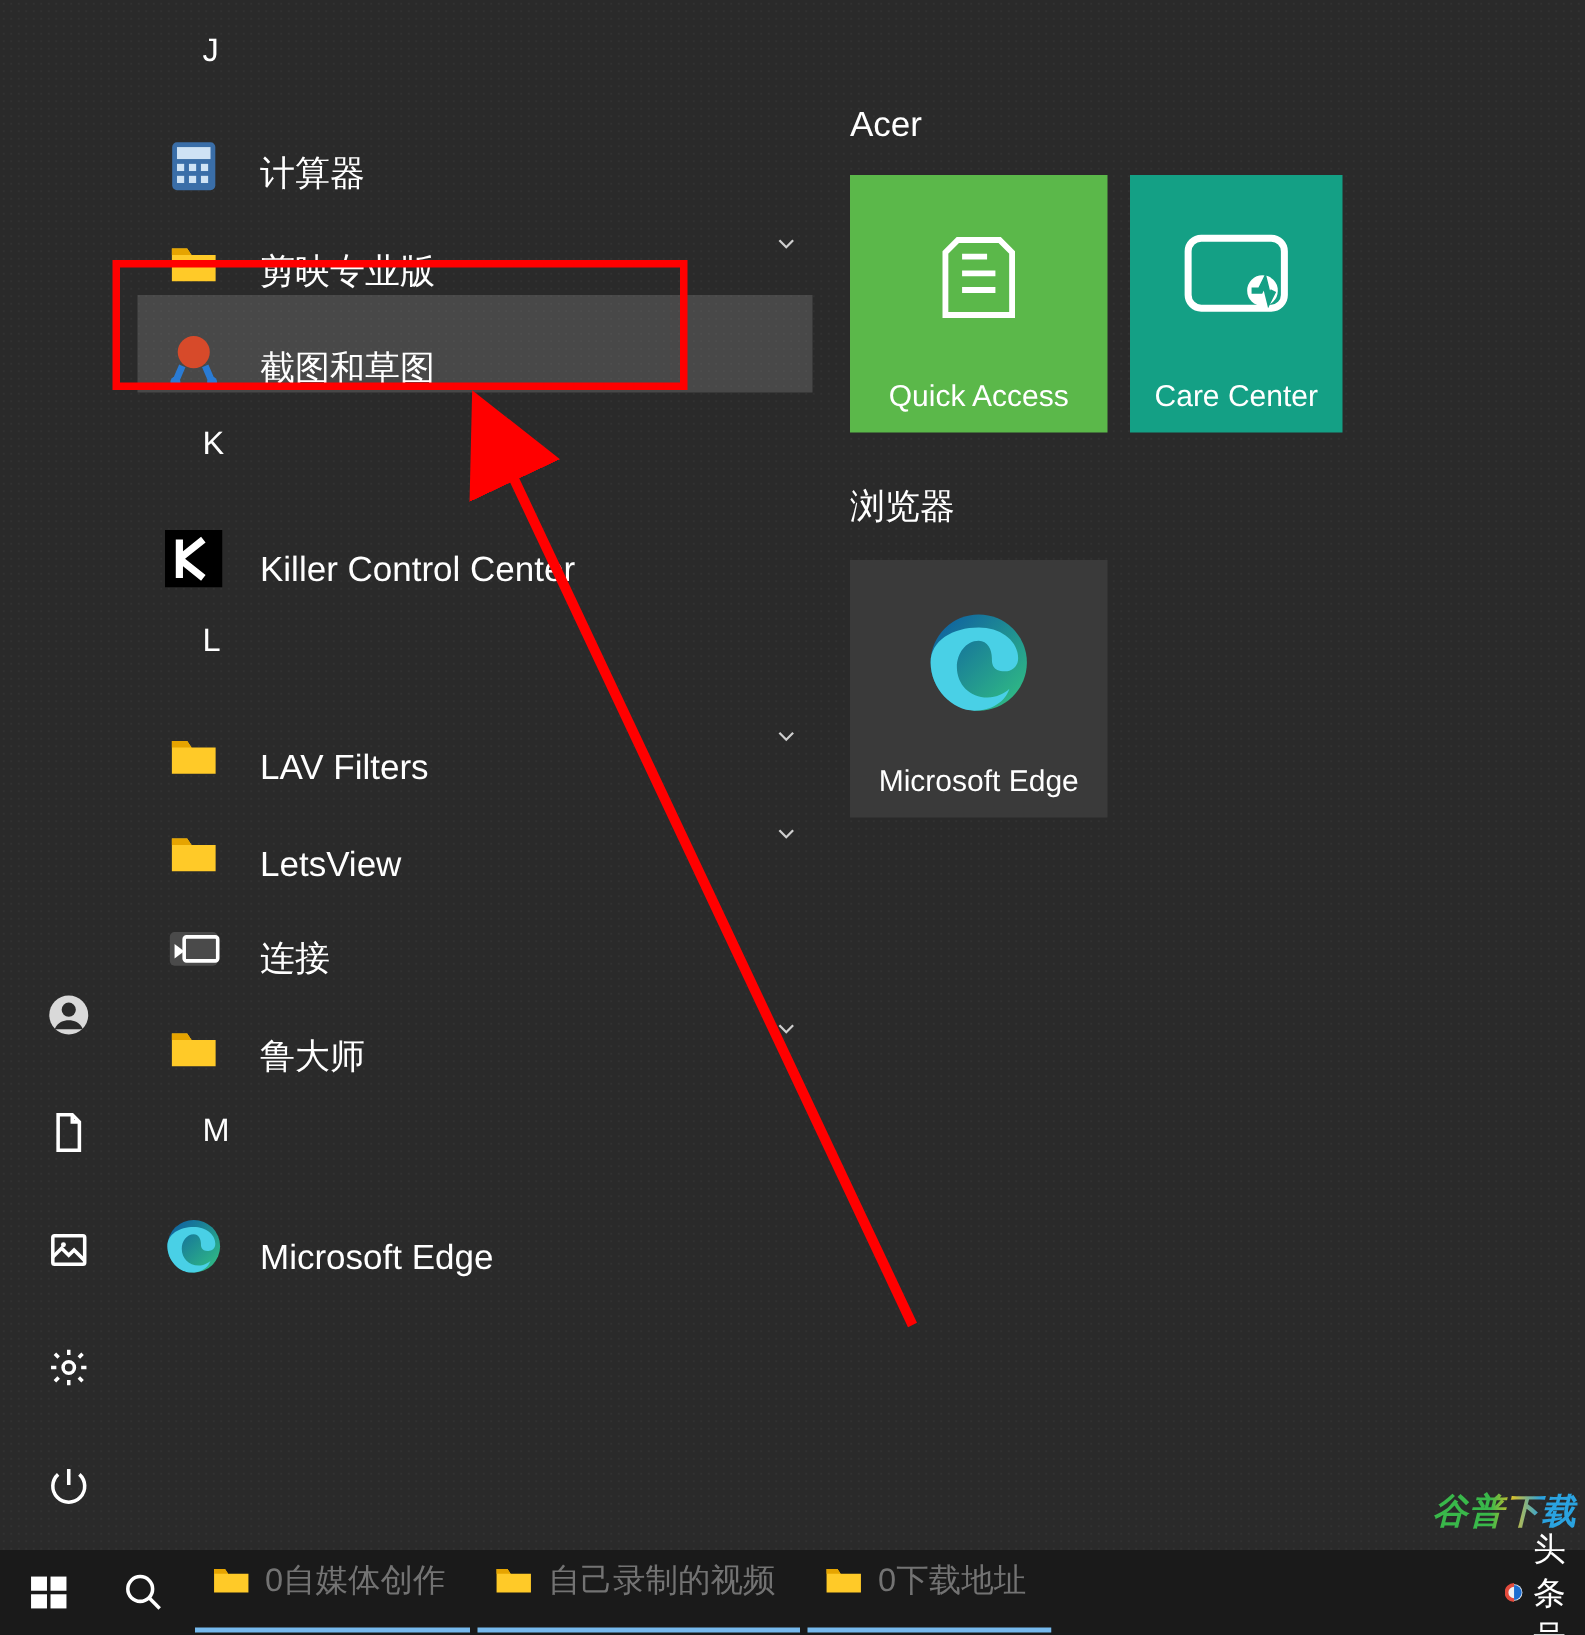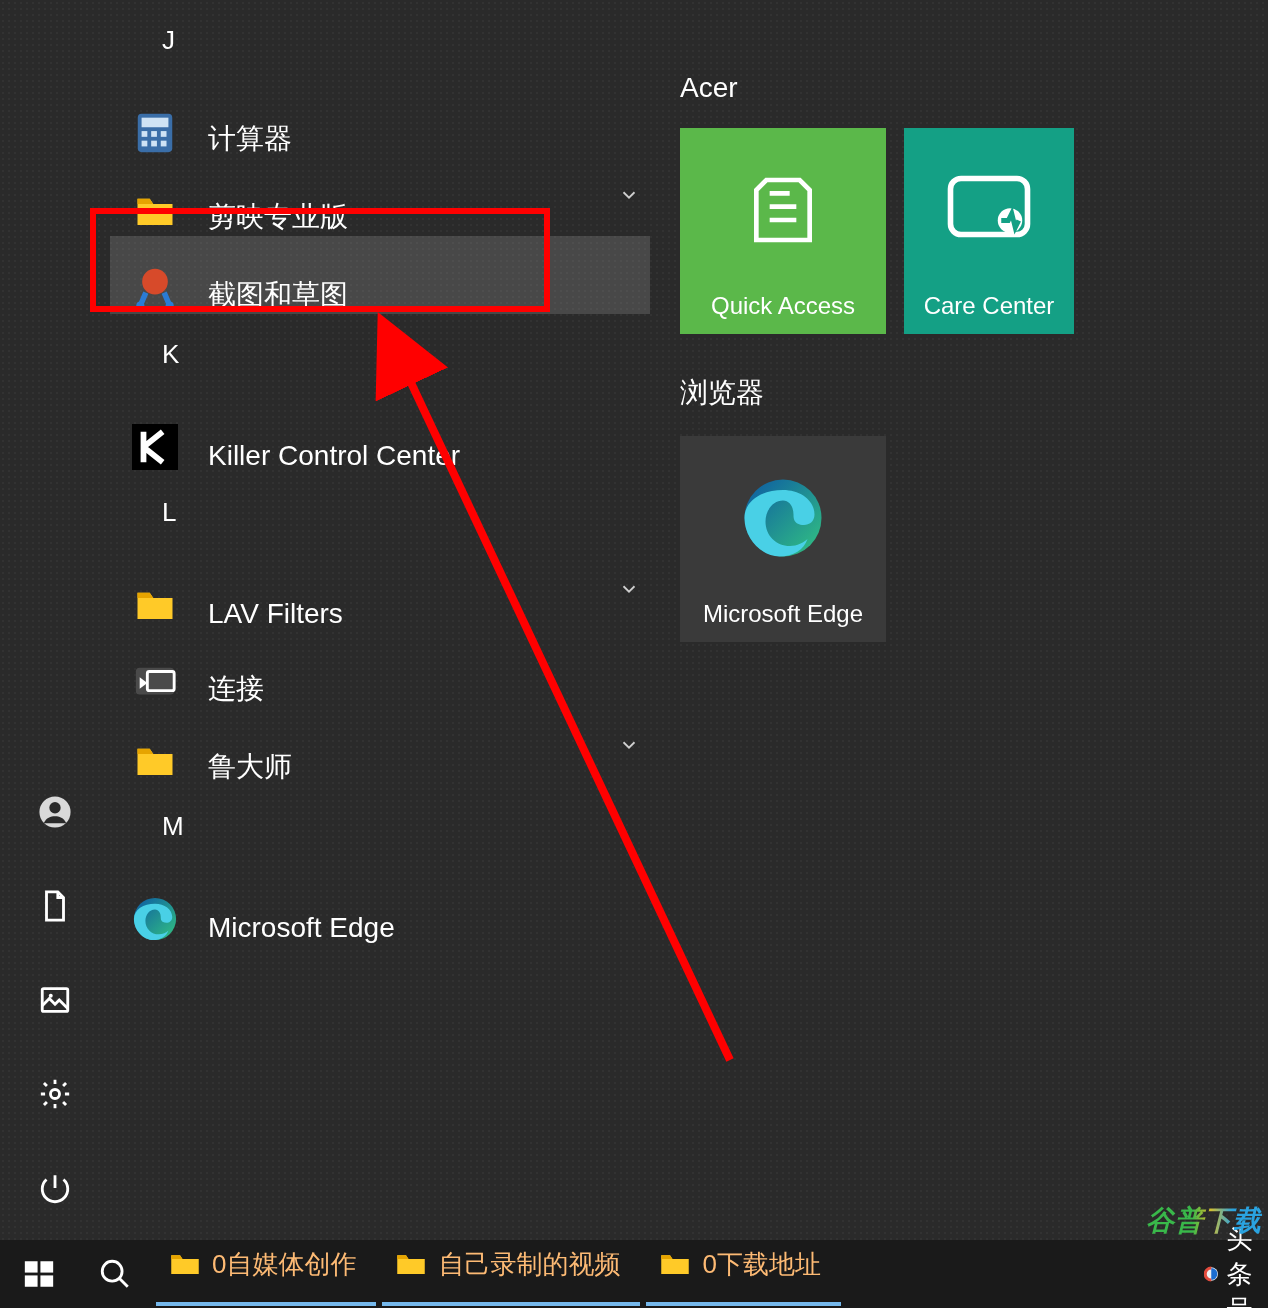--- a/index.html
+++ b/index.html
@@ -87,21 +87,21 @@
 
   
   .tiles-area {
     flex:1;
     padding-left: 10px;
     padding-top: 60px;
   }
   .tile-group-title {
     font-size: 28px;
     margin-bottom: 24px;
-    margin-top: 12px;
+    margin-top: 24px;
   }
   .tile-row { display:flex; gap:18px; margin-bottom: 40px;}
   .tile {
     width: 206px; height: 206px;
     display:flex; flex-direction:column;
     align-items:center; justify-content:flex-end;
     padding-bottom: 14px;
     position:relative;
     text-align:center;
   }
@@ -125,32 +125,32 @@
   .tb-btn {
     height:68px;
     display:flex; align-items:center; justify-content:center;
   }
   .tb-start { width:70px; }
   .tb-search { width:70px; }
   .tb-folder {
     padding: 0 20px 16px 14px;
     gap:12px;
     font-size:26px;
-    color:#fdba74;
+    color:#737373;
     border-bottom:4px solid #76b9ed;
     height:64px;
   }
   .tb-folder .f-icon { width:30px; height:26px; }
   .tb-app {
     width:64px;
   }
 
   .watermark {
     position:absolute;
-    right:6px; bottom:68px;
+    right:6px; bottom:80px;
     font-size:28px;
     font-style:italic;
     font-weight:bold;
     pointer-events:none;
     background: linear-gradient(90deg,#39b84a 0%, #39b84a 40%, #d8c02c 55%, #2aa3e0 75%, #2aa3e0 100%);
     -webkit-background-clip:text;
     background-clip:text;
     color:transparent;
     letter-spacing:1px;
   }
@@ -272,20 +272,32 @@
             <path d="M2 5h7l2 3h11v12H2z" fill="#ffca28"></path>
             <path d="M2 5h7l2 3H2z" fill="#e6a400"></path>
           </svg>
       </span>
       <span>LAV Filters</span>
       <span class="chevron"><svg viewBox="0 0 24 24">
             <path d="M6 9l6 6 6-6"></path>
           </svg></span>
     </div>
 
+    <div class="app-item">
+      <span class="icon-box folder-icon">
+        <svg viewBox="0 0 24 24" width="48" height="42">
+            <path d="M2 5h7l2 3h11v12H2z" fill="#ffca28"></path>
+            <path d="M2 5h7l2 3H2z" fill="#e6a400"></path>
+          </svg>
+      </span>
+      <span>LetsView</span>
+      <span class="chevron"><svg viewBox="0 0 24 24">
+            <path d="M6 9l6 6 6-6"></path>
+          </svg></span>
+    </div>
 
     <div class="app-item">
       <span class="icon-box">
         <svg viewBox="0 0 24 24" width="46" height="46">
           <rect x="2" y="4" width="20" height="14" rx="2" fill="#4a4a4a"></rect>
           <rect x="8" y="6" width="14" height="10" rx="1" fill="none" stroke="#fff" stroke-width="1.5"></rect>
           <path d="M4 9l4 3-4 3z" fill="#fff"></path>
         </svg>
       </span>
       <span>连接</span>

